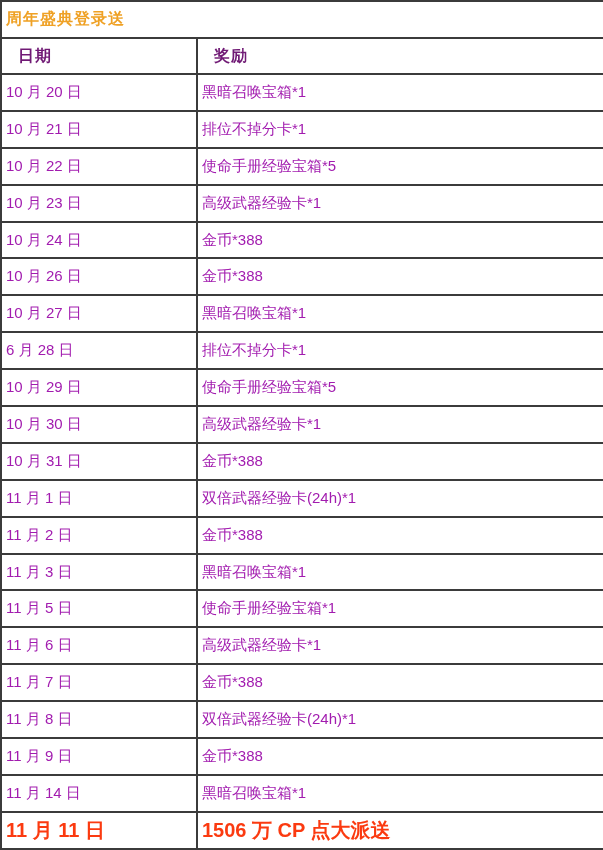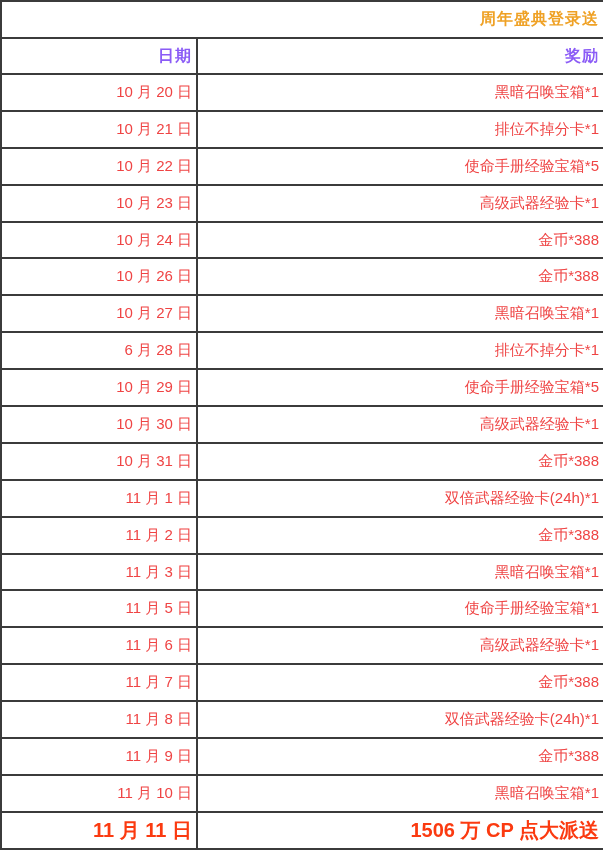--- a/index.html
+++ b/index.html
@@ -17,47 +17,47 @@
   table.reward-table {
     width: 603px;
     height: 850px;
     border-collapse: collapse;
     table-layout: fixed;
     background: #ffffff;
   }
   table.reward-table th,
   table.reward-table td {
     border: 2px solid #3b3b3b;
-    text-align: right;
+    text-align: left;
     vertical-align: middle;
     padding: 0 4px;
     box-sizing: border-box;
     white-space: nowrap;
     overflow: hidden;
   }
   col.date-col   { width: 196px; }
   col.reward-col { width: 407px; }
 
   tr.title-row th {
     height: 37px;
     color: #efa125;
     font-size: 16px;
     font-weight: bold;
     letter-spacing: 1px;
   }
   tr.header-row th {
     height: 36px;
-    color: #8b5cf6;
+    color: #701a75;
     font-size: 16px;
     font-weight: bold;
     letter-spacing: 1px;
     padding-left: 16px;
   }
   tbody td {
-    color: #ef4444;
+    color: #a21caf;
     font-size: 15px;
     font-weight: normal;
     height: 31px;
   }
   tbody tr.highlight td {
     color: #fb3a10;
     font-size: 20px;
     font-weight: bold;
   }
 </style>
@@ -150,21 +150,21 @@
         </tr>
         <tr>
           <td>11 月 8 日</td>
           <td>双倍武器经验卡(24h)*1</td>
         </tr>
         <tr>
           <td>11 月 9 日</td>
           <td>金币*388</td>
         </tr>
         <tr>
-          <td>11 月 10 日</td>
+          <td>11 月 14 日</td>
           <td>黑暗召唤宝箱*1</td>
         </tr>
         <tr class="highlight">
           <td>11 月 11 日</td>
           <td>1506 万 CP 点大派送</td>
         </tr>
       </tbody>
   </table>
 </div>
 

